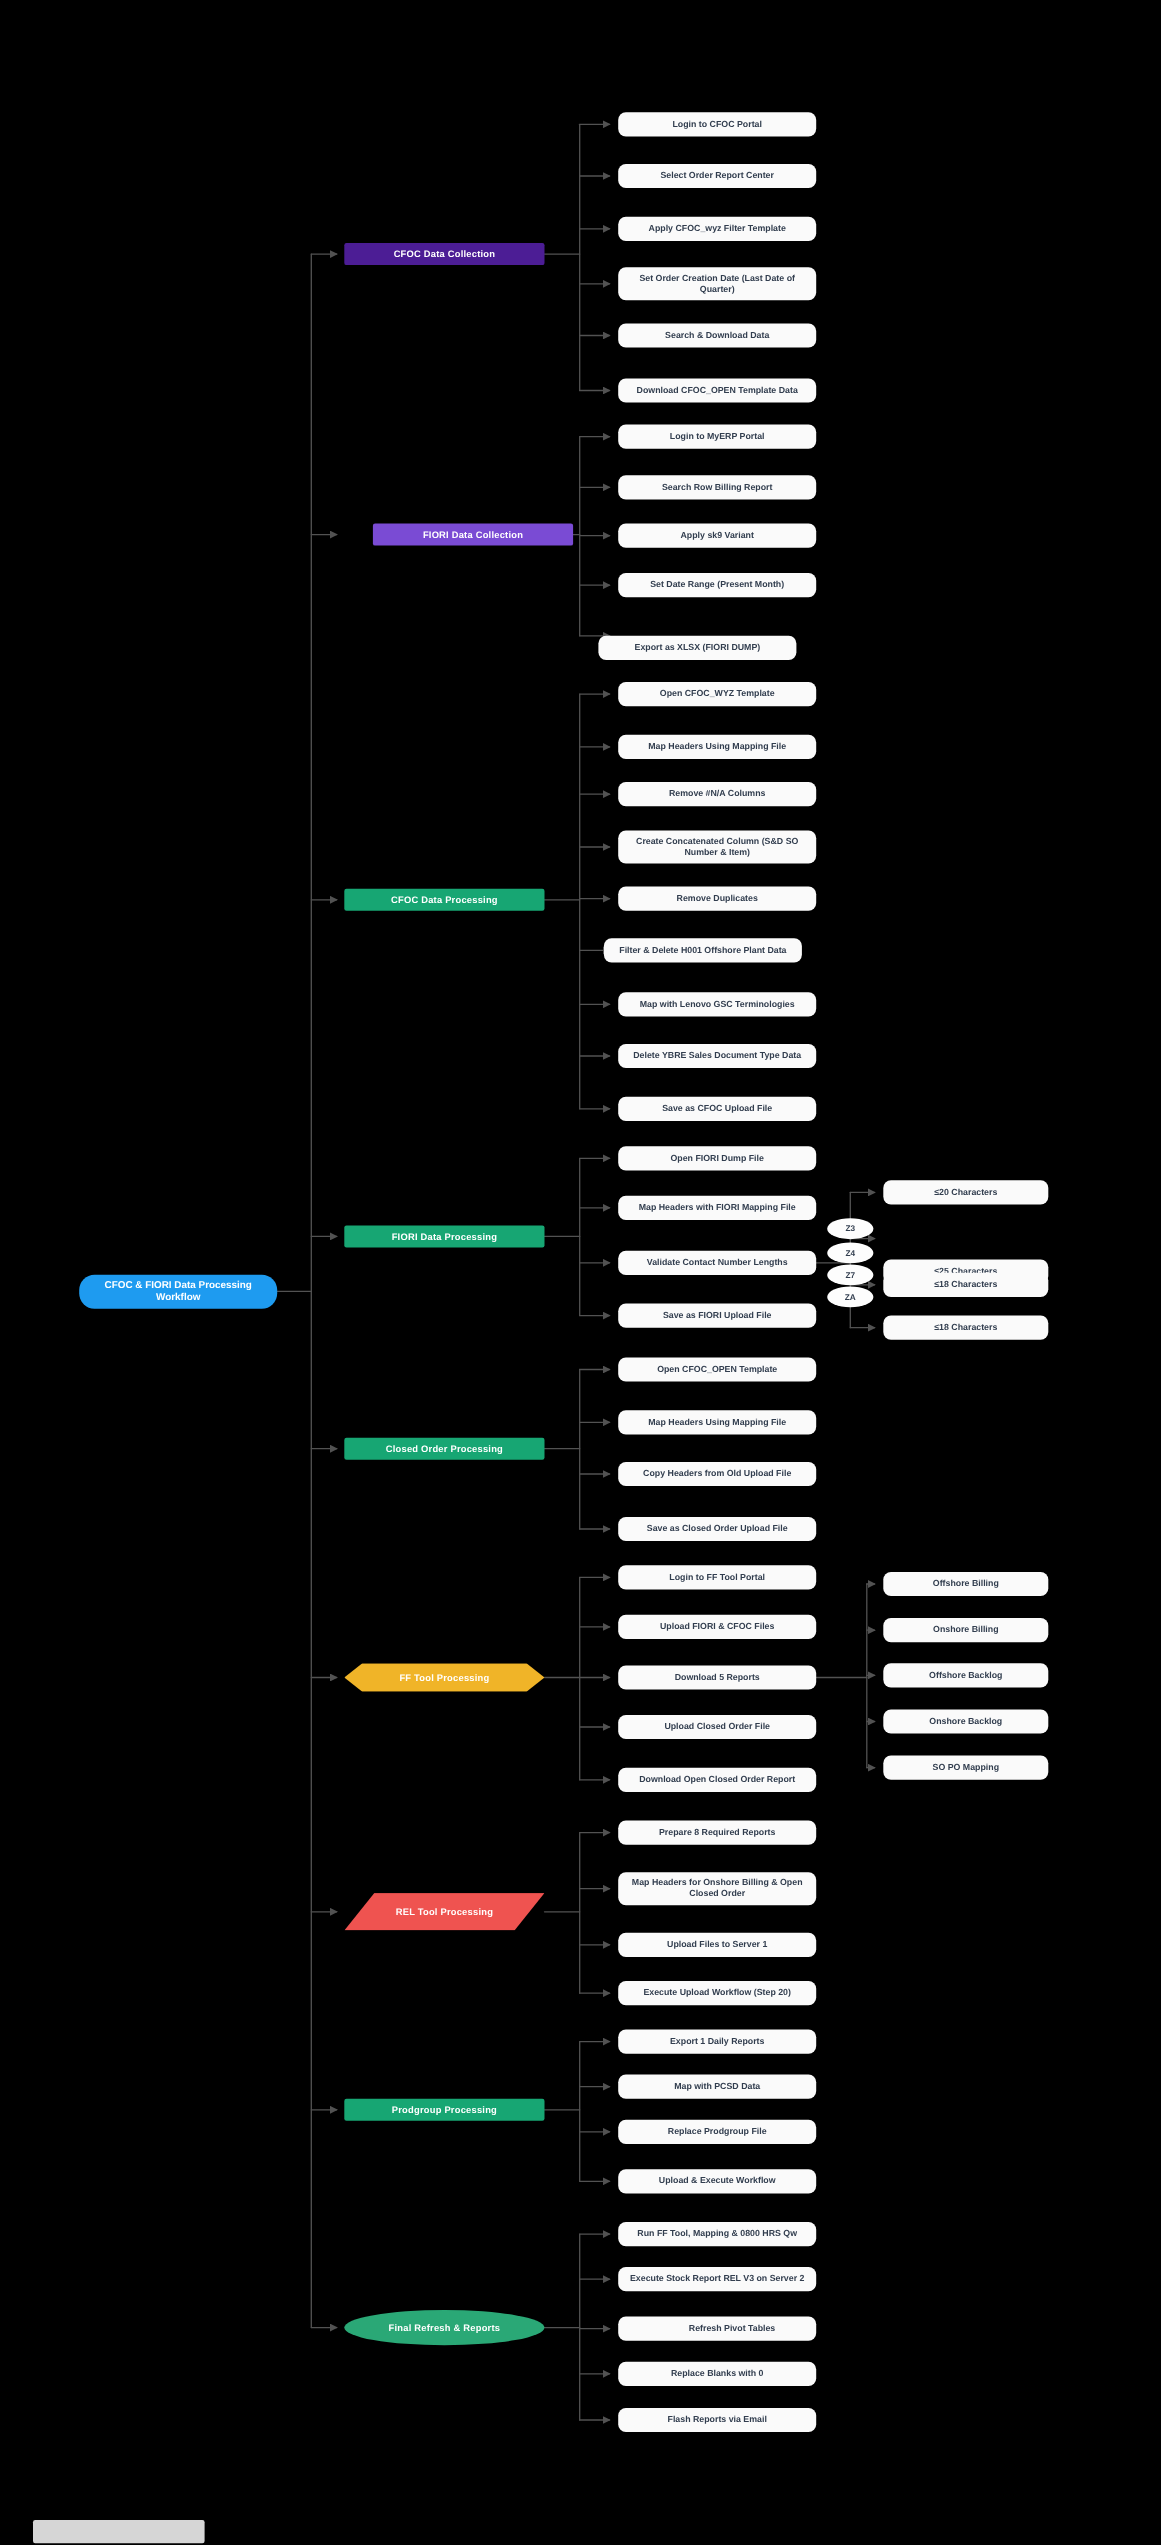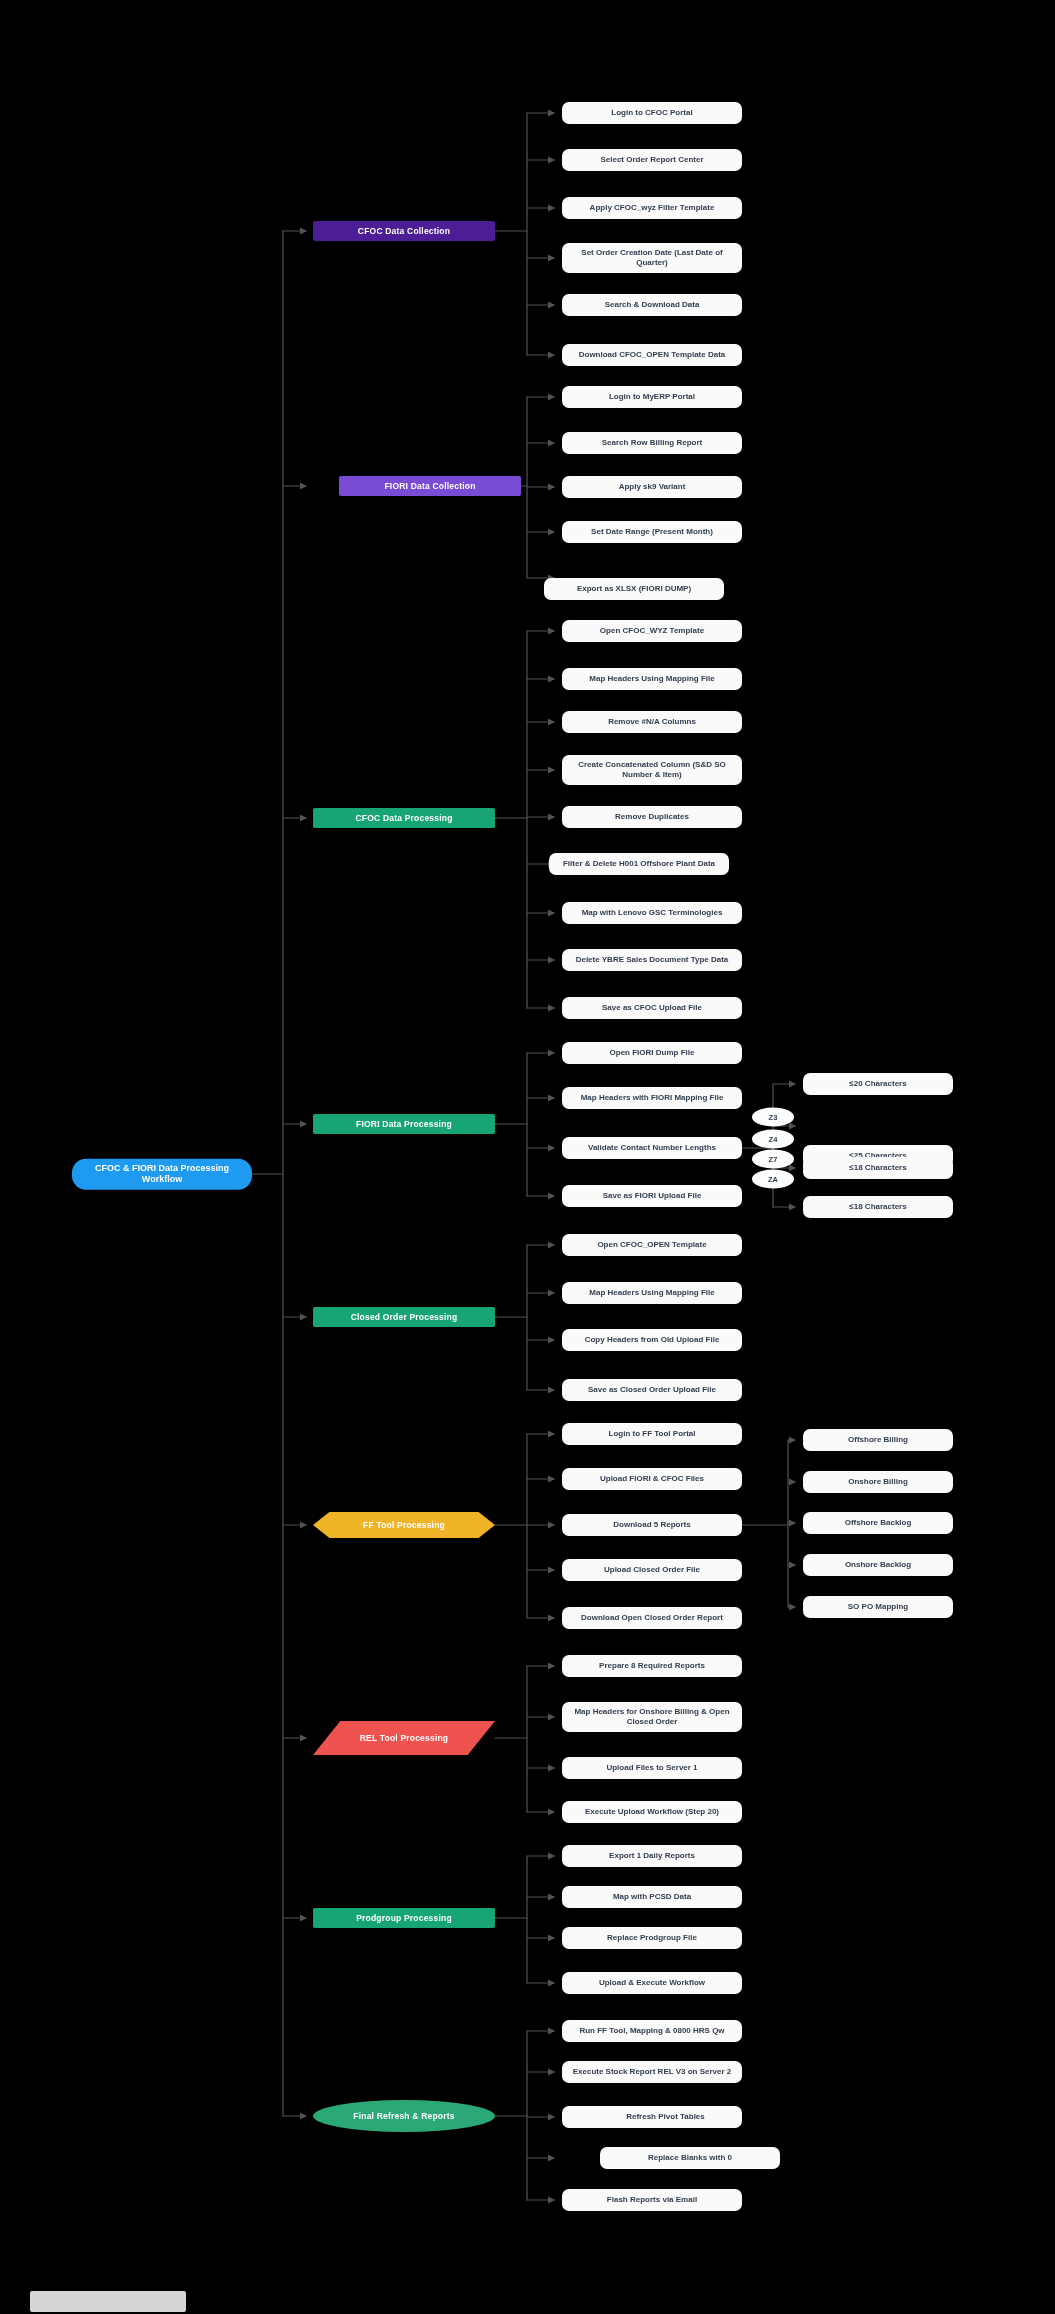--- a/index.html
+++ b/index.html
@@ -185,17 +185,17 @@
       <div class="node leaf" style="left: 562px; top: 1812px;">Execute Upload Workflow (Step 20)</div>
       <div class="node branch shape-rect" style="left: 313px; top: 1918px; background: rgb(23, 166, 115);">Prodgroup Processing</div>
       <div class="node leaf" style="left: 562px; top: 1856px;">Export 1 Daily Reports</div>
       <div class="node leaf" style="left: 562px; top: 1897px;">Map with PCSD Data</div>
       <div class="node leaf" style="left: 562px; top: 1938px;">Replace Prodgroup File</div>
       <div class="node leaf" style="left: 562px; top: 1983px;">Upload &amp; Execute Workflow</div>
       <div class="node branch shape-ellipse" style="left: 313px; top: 2116px; background: rgb(42, 168, 118);">Final Refresh &amp; Reports</div>
       <div class="node leaf" style="left: 562px; top: 2031px;">Run FF Tool, Mapping &amp; 0800 HRS Qw</div>
       <div class="node leaf" style="left: 562px; top: 2072px;">Execute Stock Report REL V3 on Server 2</div>
       <div class="node leaf" style="left: 562px; top: 2117px; padding-left: 36px;">Refresh Pivot Tables</div>
-      <div class="node leaf" style="left: 562px; top: 2158px; margin-left: 38px;">Replace Blanks with 0</div>
+      <div class="node leaf" style="left: 562px; top: 2158px;">Replace Blanks with 0</div>
       <div class="node leaf" style="left: 562px; top: 2200px;">Flash Reports via Email</div>
     </div>
   <div class="bottom-strip"></div>
 </div>
 
 </body></html>

